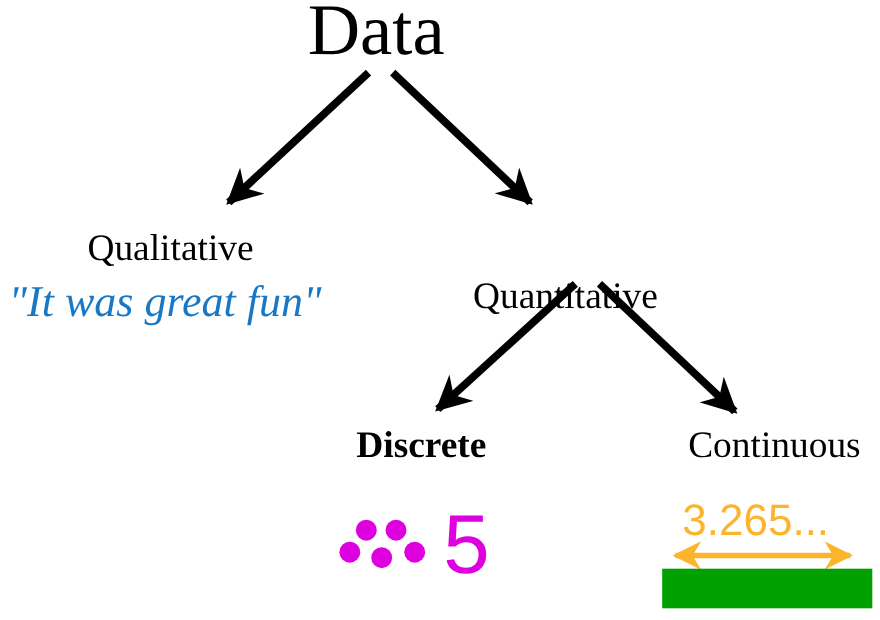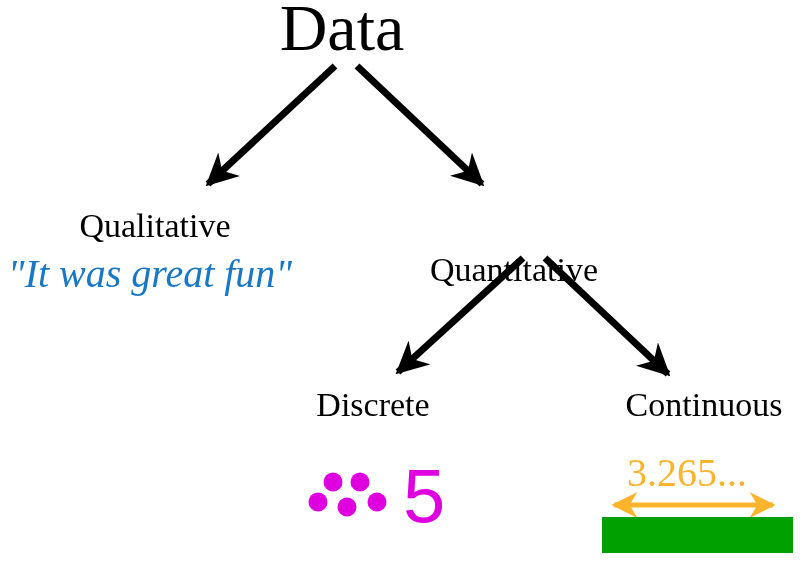--- a/index.html
+++ b/index.html
@@ -43,21 +43,21 @@
     color: var(--text, #000000);
   }
   .node-title { font-size: 66px; }
   .node-label { font-size: 34px; }
   .quote {
     font-size: 40px;
     font-style: italic;
     color: var(--quote-blue, #1878C6);
   }
   .orange-number {
-    font-family: Liberation Serif, serif;
+    font-family: Liberation Sans, sans-serif;
     font-size: 40px;
     color: var(--orange, #FBB42C);
   }
   .magenta-number {
     font-family: "Liberation Sans", sans-serif;
     font-size: 76px;
     color: var(--magenta, #DF00DF);
     transform: none;
   }
 </style>
@@ -94,19 +94,19 @@
     <rect class="number-line-bar" x="602" y="517" width="191" height="36"></rect>
   </svg>
 
   <div class="label node-title" style="left:342px; top:-5px;">Data</div>
 
   <div class="label node-label" style="left:155px; top:209px;">Qualitative</div>
   <div class="label quote" style="left:150px; top:254px;">"It was great fun"</div>
 
   <div class="label node-label" style="left:514px; top:209px;margin-top:44px;">Quantitative</div>
 
-  <div class="label node-label" style="left:373px; top:388px;">Discrete</div>
+  <div class="label node-label" style="left:383px; top:388px;font-weight:bold;">Discrete</div>
   <div class="label magenta-number" style="left:403px; top:458px;">5</div>
 
   <div class="label node-label" style="left:704px; top:388px;">Continuous</div>
   <div class="label orange-number" style="left:687px; top:453px;">3.265...</div>
 
 </div>
 
 </body></html>

